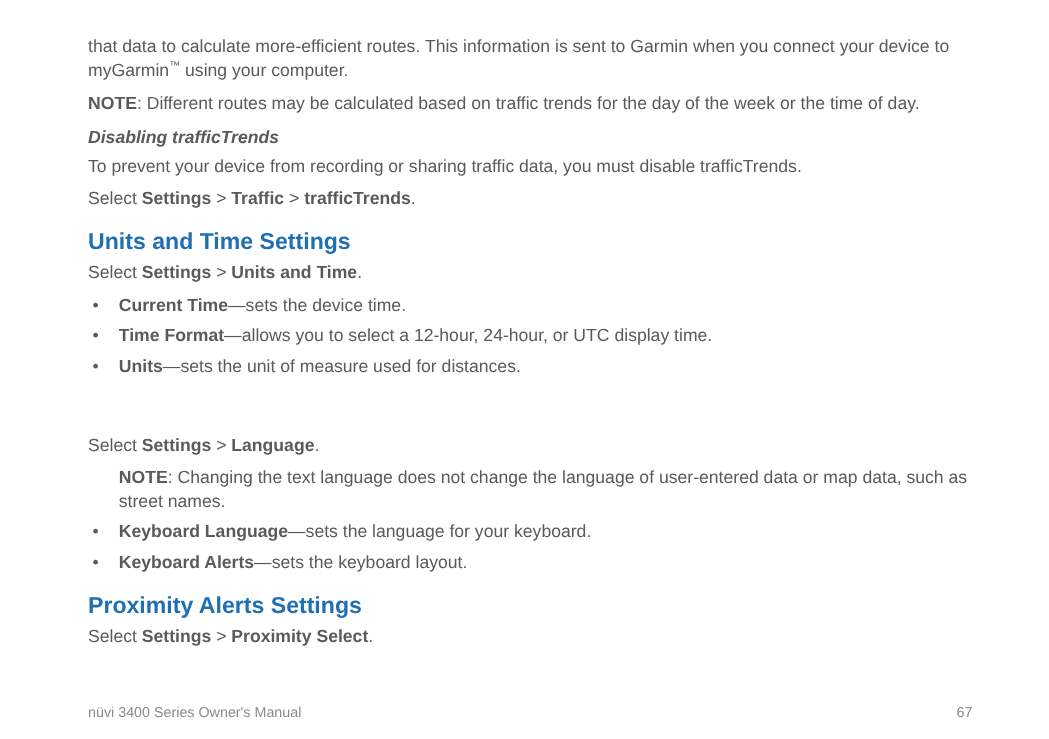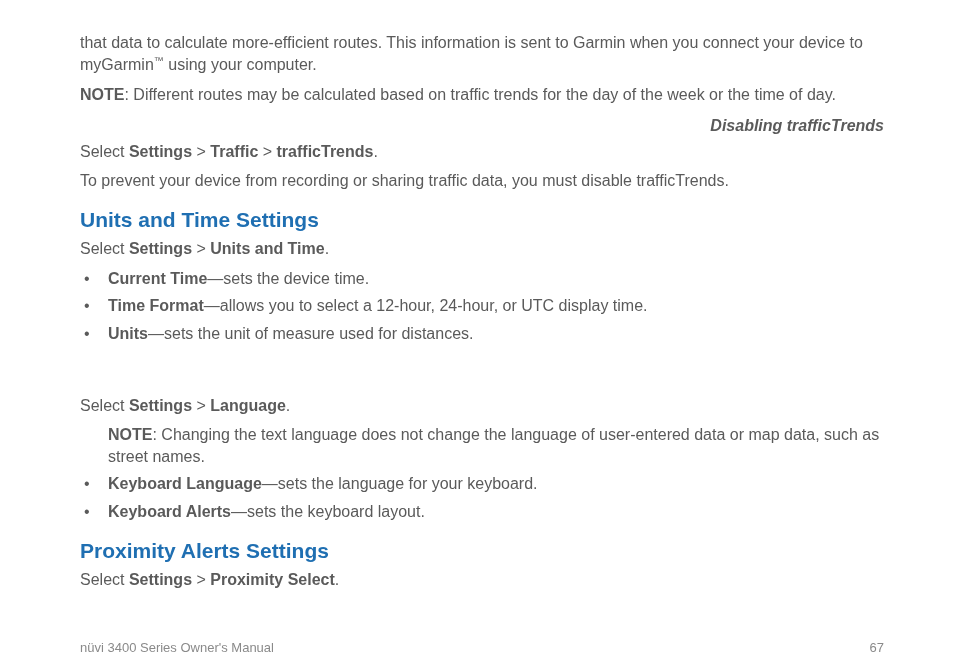--- a/index.html
+++ b/index.html
@@ -30,21 +30,20 @@
     font-size: 21px;
     margin: 14px 0 2px 0;
     font-weight: bold;
   }
   h3.sub {
     font-style: italic;
     font-weight: bold;
     color: #5a5a5a;
     font-size: 16px;
     margin: 10px 0 2px 0;
-    text-align: right;
   }
   p { margin: 4px 0 8px 0; }
   .b { font-weight: bold; color: #5a5a5a; }
   .sup { font-size: 10px; vertical-align: super; }
   ul.bul {
     list-style: none;
     padding: 0;
     margin: 2px 0 0 0;
   }
   ul.bul > li {
@@ -76,24 +75,24 @@
 
 <div class="page">
   <div class="col">
     <p>
       <span>that data to calculate more-efficient routes. This information is sent to Garmin when you connect your device to myGarmin</span><span class="sup">™</span><span> using your computer.</span>
     </p>
     <p>
       <span class="b">NOTE</span><span>: Different routes may be calculated based on traffic trends for the day of the week or the time of day.</span>
     </p>
     <h3 class="sub">Disabling trafficTrends</h3>
+    <p>To prevent your device from recording or sharing traffic data, you must disable trafficTrends.</p>
     <p>
       <span>Select </span><span class="b">Settings</span><span> &gt; </span><span class="b">Traffic</span><span> &gt; </span><span class="b">trafficTrends</span><span>.</span>
     </p>
-    <p>To prevent your device from recording or sharing traffic data, you must disable trafficTrends.</p>
 
     <h2>Units and Time Settings</h2>
     <p>
       <span>Select </span><span class="b">Settings</span><span> &gt; </span><span class="b">Units and Time</span><span>.</span>
     </p>
     <ul class="bul">
       <li><span class="b">Current Time</span><span>—sets the device time.</span></li>
       <li><span class="b">Time Format</span><span>—allows you to select a 12-hour, 24-hour, or UTC  display time.</span></li>
       <li><span class="b">Units</span><span>—sets the unit of measure used for distances.</span></li>
     </ul>

